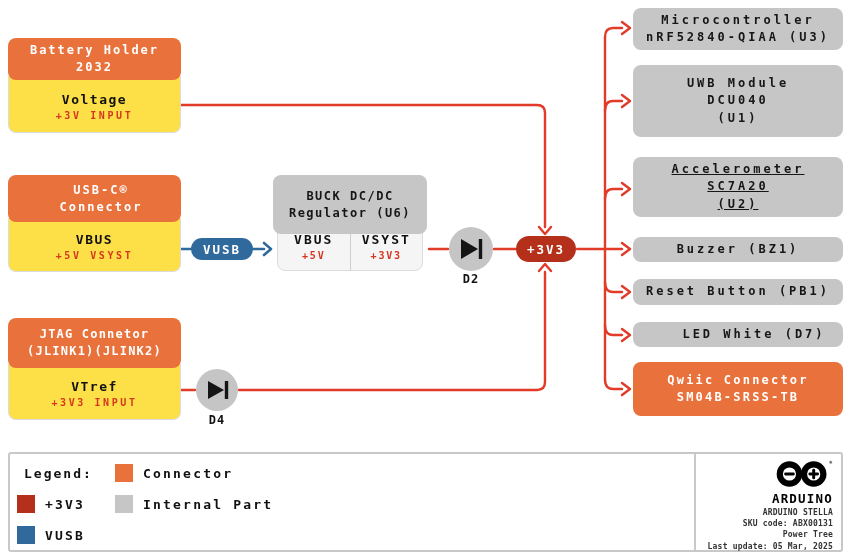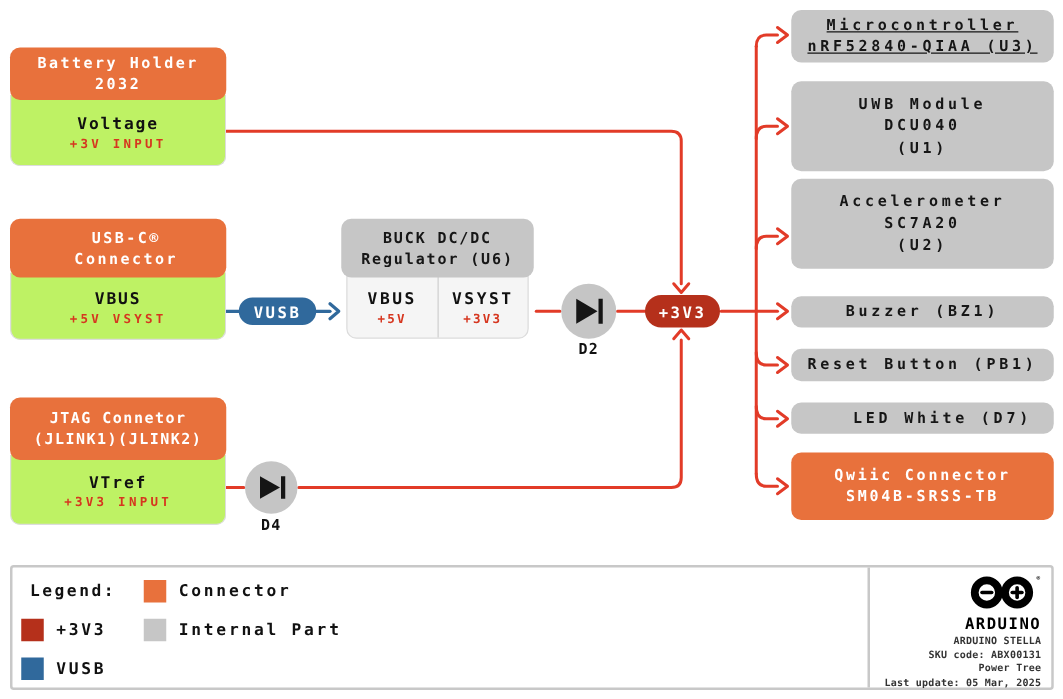--- a/index.html
+++ b/index.html
@@ -7,34 +7,34 @@
   .canvas { position:relative; width:850px; height:559px; background:#ffffff; overflow:hidden; }
   .wires { position:absolute; left:0; top:0; }
   [data-bind] { white-space:pre-line; }
 
   
   .src { position:absolute; left:8px; width:173px; display:flex; flex-direction:column;
          border-radius:8px; }
   .src-header { background:#E8713C; color:#ffffff; border-radius:8px;
                 display:flex; align-items:center; justify-content:center; text-align:center;
                 font-size:12px; letter-spacing:2px; line-height:17px; position:relative; z-index:2; }
-  .src-body { background:#bef264; border:1px solid #DCDCDC; border-top:none;
+  .src-body { background:#fde047; border:1px solid #DCDCDC; border-top:none;
               border-radius:0 0 8px 8px; margin-top:-4px; padding-top:4px; flex:1;
               display:flex; flex-direction:column; align-items:center; justify-content:center; }
   .src-signal { color:#111111; font-size:13px; letter-spacing:1.5px; }
   .src-note { color:#D6361F; font-size:10px; letter-spacing:2.6px; margin-top:3px; }
 
   .src-battery { top:38px; height:95px; } .src-battery .src-header { height:42px; }
   .src-usbc    { top:175px; height:97px; } .src-usbc .src-header { height:47px;padding-left:13px; }
   .src-jtag    { top:318px; height:102px; } .src-jtag .src-header { height:50px; }
   .src-jtag .src-header { letter-spacing:1.2px; }
 
   
   .buck { position:absolute; left:273px; top:175px; width:154px; height:96px; }
-  .buck-header { background:#C6C6C6; color:#161616; border-radius:8px; height:47px;
+  .buck-header { background:#C6C6C6; color:#161616; border-radius:8px; height:59px;
                  display:flex; align-items:center; justify-content:center; text-align:center;
                  font-size:12px; letter-spacing:1.5px; line-height:17px; position:relative; z-index:2; }
   .buck-body { position:absolute; left:4px; right:4px; top:43px; bottom:0;
                background:#F5F5F5; border:1px solid #DCDCDC; border-radius:0 0 8px 8px;
                display:flex; }
   .buck-cell { flex:1; display:flex; flex-direction:column; align-items:center; justify-content:center; padding-top:4px; }
   .buck-cell + .buck-cell { border-left:1px solid #CFCFCF;text-align:right; }
   .buck-signal { color:#111111; font-size:13px; letter-spacing:2px; }
   .buck-note { color:#D6361F; font-size:10px; letter-spacing:1.8px; margin-top:3px; }
 
@@ -47,23 +47,23 @@
 
   
   .d-label { position:absolute; width:34px; text-align:center; color:#111111; font-size:12px; letter-spacing:1px; }
   .d-label-d2 { left:454px; top:272px; }
   .d-label-d4 { left:200px; top:413px; }
 
   
   .load { position:absolute; left:633px; width:210px; background:#C6C6C6; color:#161616;
           border-radius:8px; display:flex; align-items:center; justify-content:center; text-align:center;
           font-size:12px; letter-spacing:3px; line-height:17.5px; }
-  .load-0 { top:8px;   height:42px;text-decoration:underline; }
+  .load-0 { top:8px;   height:42px; }
   .load-1 { top:65px;  height:72px; }
-  .load-2 { top:143px; height:72px; }
+  .load-2 { top:157px; height:60px;text-decoration:underline; }
   .load-3 { top:237px; height:25px; }
   .load-4 { top:279px; height:26px; }
   .load-5 { top:322px; height:25px;padding-left:32px; }
   .load-6 { top:362px; height:54px; background:#E8713C; color:#ffffff; letter-spacing:2.2px; }
 
   
   .footer { position:absolute; left:8px; top:452px; width:835px; height:100px;
             border:2px solid #C8C8C8; border-radius:3px; background:#ffffff; display:flex; }
   .legend-box { flex:1; position:relative; }
   .legend-title { position:absolute; left:14px; top:12px; font-size:13px; letter-spacing:2px; color:#111111; }

